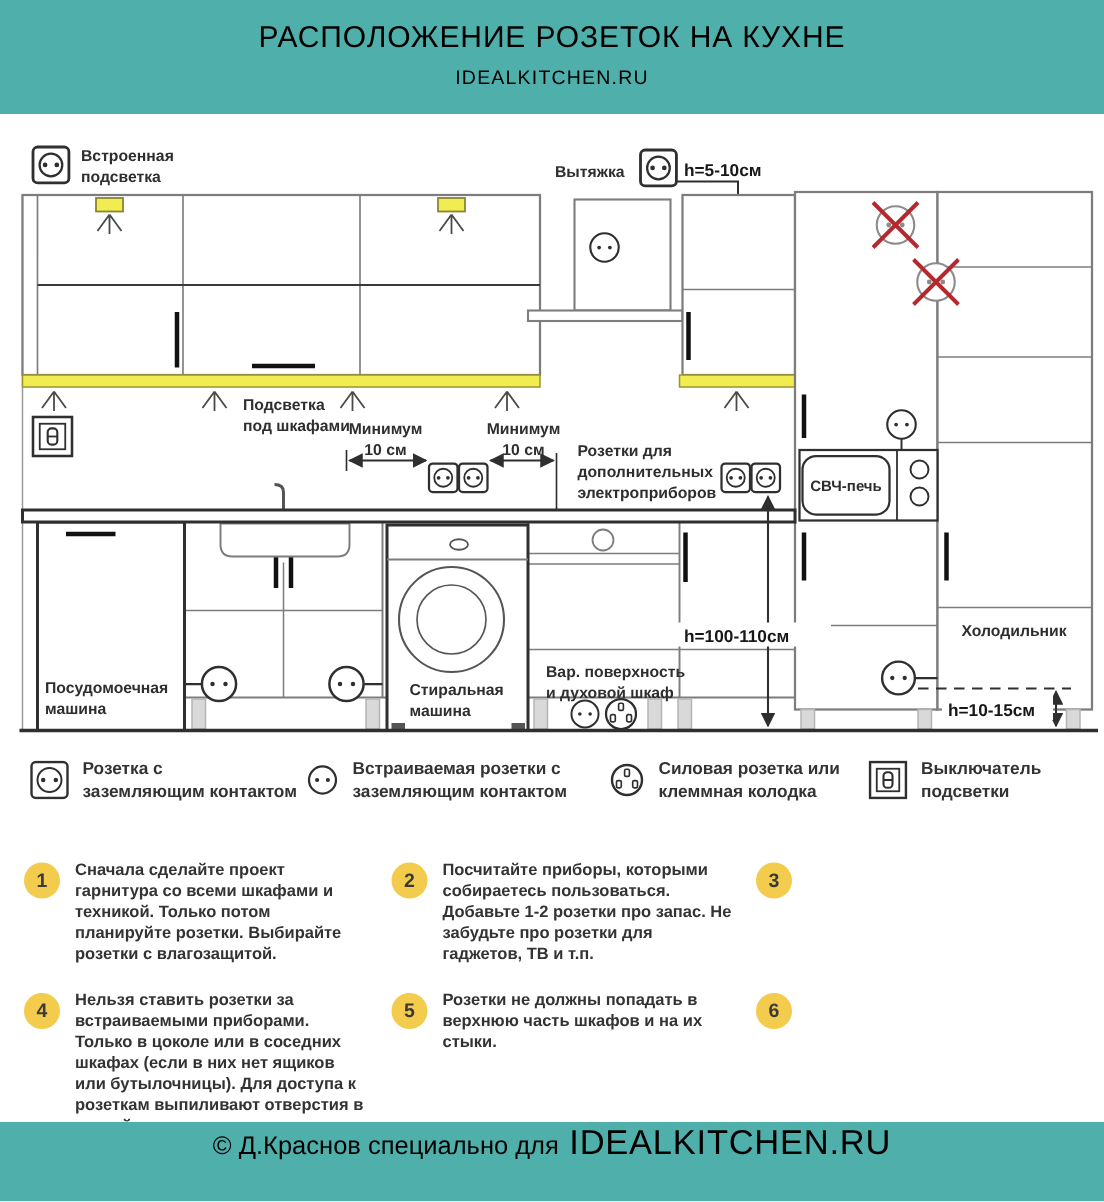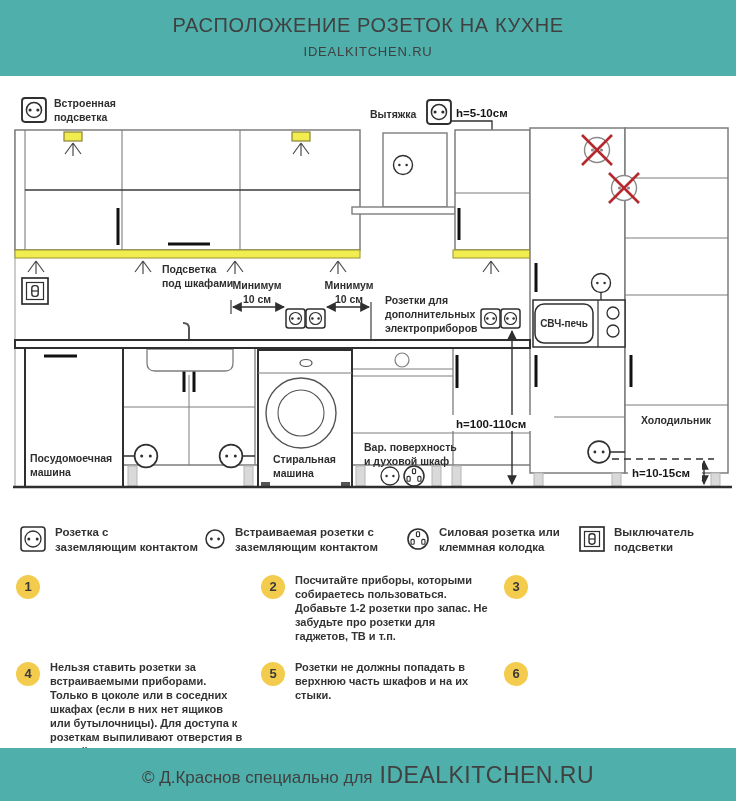--- a/index.html
+++ b/index.html
@@ -1,31 +1,31 @@
 <!DOCTYPE html>
 <html><head>
 <meta charset="utf-8">
 <style>
   *{margin:0;padding:0;box-sizing:border-box}
   html,body{background:#fff}
   body{font-family:"Liberation Sans","DejaVu Sans",sans-serif;color:#2f2f2f}
   .page{position:relative;width:736px;height:801px;background:#fff;overflow:hidden}
-  .band{position:absolute;left:0;width:736px;background:#4FAFAB;color:#404040;text-align:center}
+  .band{position:absolute;left:0;width:736px;background:#4FAFAB;color:#000000;text-align:center}
   .header{top:0;height:76px}
   .header .title{padding-top:14px;font-size:20px;letter-spacing:.6px;font-weight:400}
   .header .site{margin-top:7px;font-size:13px;letter-spacing:.8px;font-weight:400}
   .footer{top:748px;height:53px}
-  .footer-inner{padding-top:14px}
+  .footer-inner{}
   .footer .credit{font-size:17px;vertical-align:baseline}
   .footer .fsite{font-size:23px;vertical-align:baseline;margin-left:7px;letter-spacing:.5px}
   .diagram-svg{position:absolute;top:85px;left:0}
   .dt{font-family:"Liberation Sans","DejaVu Sans",sans-serif;font-size:10.5px;font-weight:bold;fill:#2e2e2e}
   .dc{text-anchor:middle}
   .db{font-family:"Liberation Sans","DejaVu Sans",sans-serif;font-size:11.5px;font-weight:bold;fill:#161616}
-  .legend{position:absolute;top:522px;left:0;width:600px;height:50px}
+  .legend{position:absolute;top:503px;left:0;width:600px;height:50px}
   .legend-item{position:absolute;top:3px;display:flex;align-items:flex-start}
   .legend-item .lic{flex:0 0 auto;margin-top:1px}
   .legend-item .ltx{margin-left:9px;font-size:11.5px;font-weight:bold;line-height:14.5px;color:#333}
   .tips{position:absolute;top:0;left:0}
   .tip{position:absolute;display:flex;align-items:flex-start}
   .tip-num{flex:0 0 auto;width:24px;height:24px;border-radius:50%;background:#F3CB4D;color:#3a3a3a;
            font-size:13px;font-weight:bold;text-align:center;line-height:24px;margin-top:2px}
   .tip-text{margin-left:10px;width:196px;font-size:11px;font-weight:bold;line-height:14px;color:#333}
 </style>
 </head>
@@ -302,20 +302,21 @@
       <div class="ltx">
         <div>Силовая розетка или</div>
         <div>клеммная колодка</div>
       </div>
     </div>
   </div>
 
   <div class="tips">
     <div class="tip" style="left:16px;top:573px">
       <div class="tip-num">1</div>
+      <div class="tip-text">Сначала сделайте проект гарнитура со всеми шкафами и техникой. Только потом планируйте розетки. Выбирайте розетки с влагозащитой.</div>
     </div>
     <div class="tip" style="left:261px;top:573px">
       <div class="tip-num">2</div>
       <div class="tip-text">Посчитайте приборы, которыми собираетесь пользоваться. Добавьте 1-2 розетки про запас. Не забудьте про розетки для гаджетов, ТВ и т.п.</div>
     </div>
     <div class="tip" style="left:504px;top:573px">
       <div class="tip-num">3</div>
     </div>
     <div class="tip" style="left:16px;top:660px">
       <div class="tip-num">4</div>

